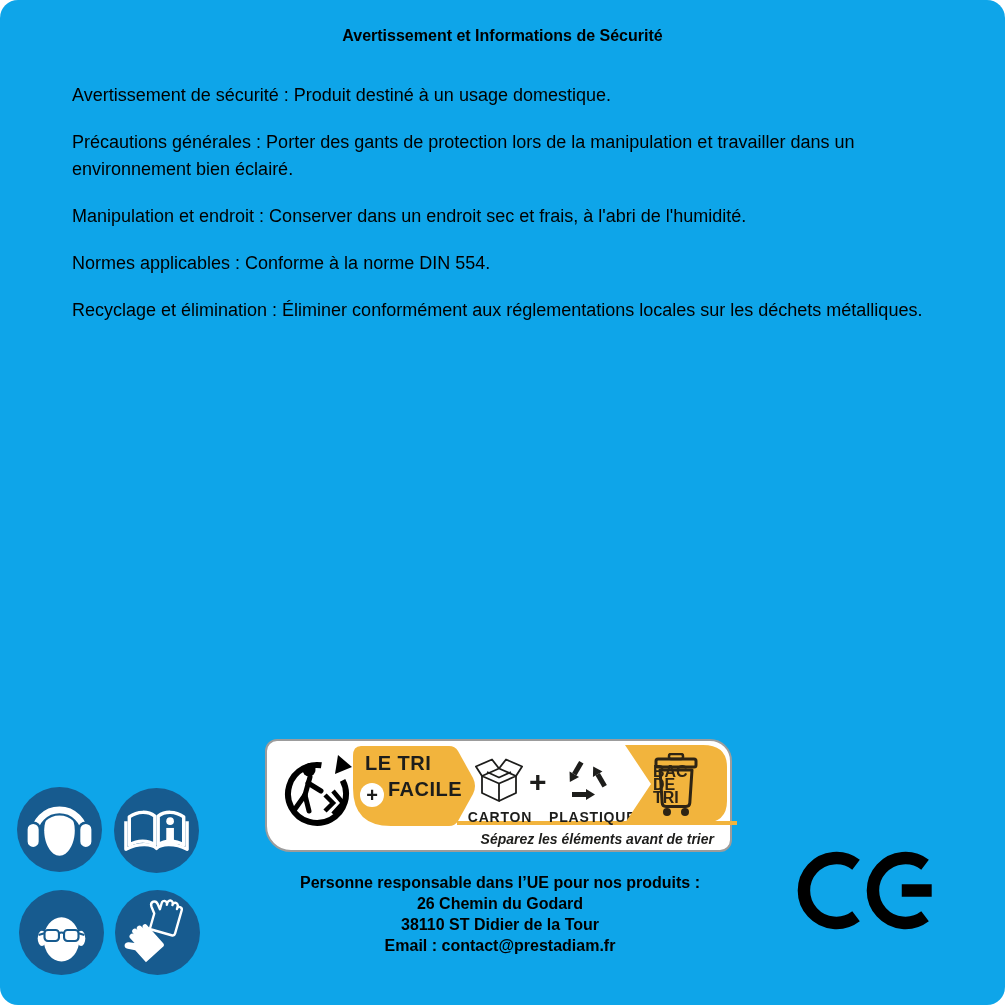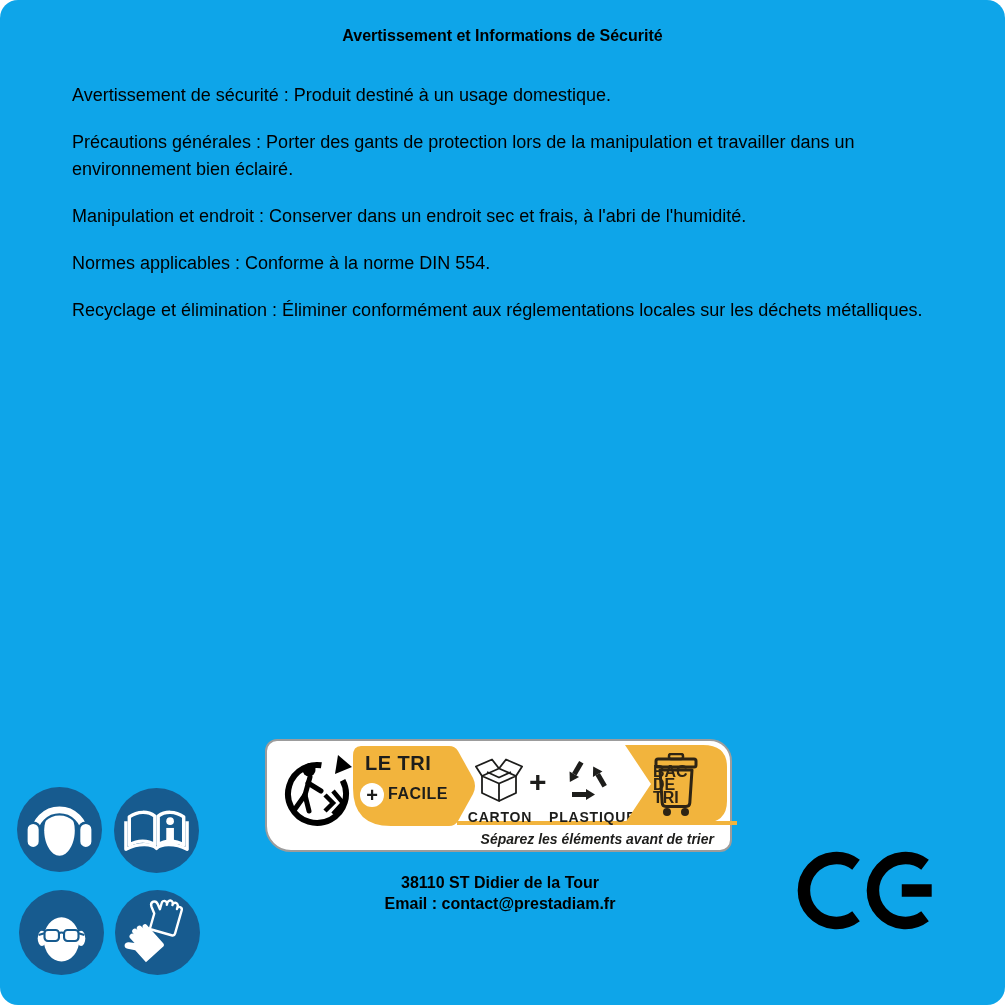--- a/index.html
+++ b/index.html
@@ -15,21 +15,21 @@
   
   .fr-tag{position:absolute;left:267px;top:712px;font-size:15px;font-weight:bold;color:#1d1d1b;margin-top:39px;}
   .tri-box{position:absolute;left:265px;top:739px;width:467px;height:113px;background:#fff;
            border:2px solid #9c9c9c;border-radius:12px 22px 12px 26px;box-sizing:border-box;}
   .tri-abs{position:absolute;}
   .yellow-rule{position:absolute;left:190px;top:80px;width:280px;height:4px;background:#F2B43D;}
   .yellow1{position:absolute;left:84px;top:5px;width:126px;height:80px;}
   .yellow1 .t1{position:absolute;left:14px;top:6px;font-size:20px;font-weight:bold;color:#1d1d1b;letter-spacing:.5px;}
   .plus-circle{position:absolute;left:9px;top:37px;width:24px;height:24px;background:#fff;border-radius:50%;
                text-align:center;line-height:24px;font-size:20px;font-weight:bold;color:#1d1d1b;}
-  .yellow1 .t2{position:absolute;left:37px;top:39px;font-size:16px;font-weight:bold;color:#1d1d1b;letter-spacing:.5px;}
+  .yellow1 .t2{position:absolute;left:37px;top:32px;font-size:20px;font-weight:bold;color:#1d1d1b;letter-spacing:.5px;}
   .mat-icon{position:absolute;top:16px;}
   .mat-label{position:absolute;top:68px;font-size:14px;font-weight:bold;color:#1d1d1b;
              letter-spacing:.8px;text-align:center;}
   .mid-plus{position:absolute;left:262px;top:24px;font-size:30px;font-weight:bold;color:#1d1d1b;}
   .chevron{position:absolute;left:358px;top:4px;width:102px;height:78px;}
   .chevron svg.bg{position:absolute;left:0;top:0;}
   .bin-svg{position:absolute;left:28px;top:8px;}
   .bin-txt{position:absolute;left:28px;width:46px;text-align:left;font-size:16px;line-height:13px;
            font-weight:bold;color:#2E2414;}
   .separez{position:absolute;right:16px;top:90px;font-size:14px;font-style:italic;font-weight:bold;color:#1d1d1b;}
@@ -183,20 +183,22 @@
       </svg>
       <span class="bin-txt" style="top:20px;">BAC</span>
       <span class="bin-txt" style="top:33px;">DE</span>
       <span class="bin-txt" style="top:46px;">TRI</span>
     </div>
 
     <div class="separez">Séparez les éléments avant de trier</div>
   </div>
 
   <div class="contact">
+    <div>Personne responsable dans l’UE pour nos produits :</div>
+    <div>26 Chemin du Godard</div>
     <div>38110 ST Didier de la Tour</div>
     <div>Email : contact@prestadiam.fr</div>
   </div>
 
   <svg class="ce" width="148" height="99" viewBox="0 0 178 104">
     <g fill="none" stroke="#000" stroke-width="15">
       <path d="M71,21 A39,39 0 1 0 71,83"></path>
       <path d="M154,21 A39,39 0 1 0 154,83"></path>
       <path d="M126,52 H162"></path>
     </g>

